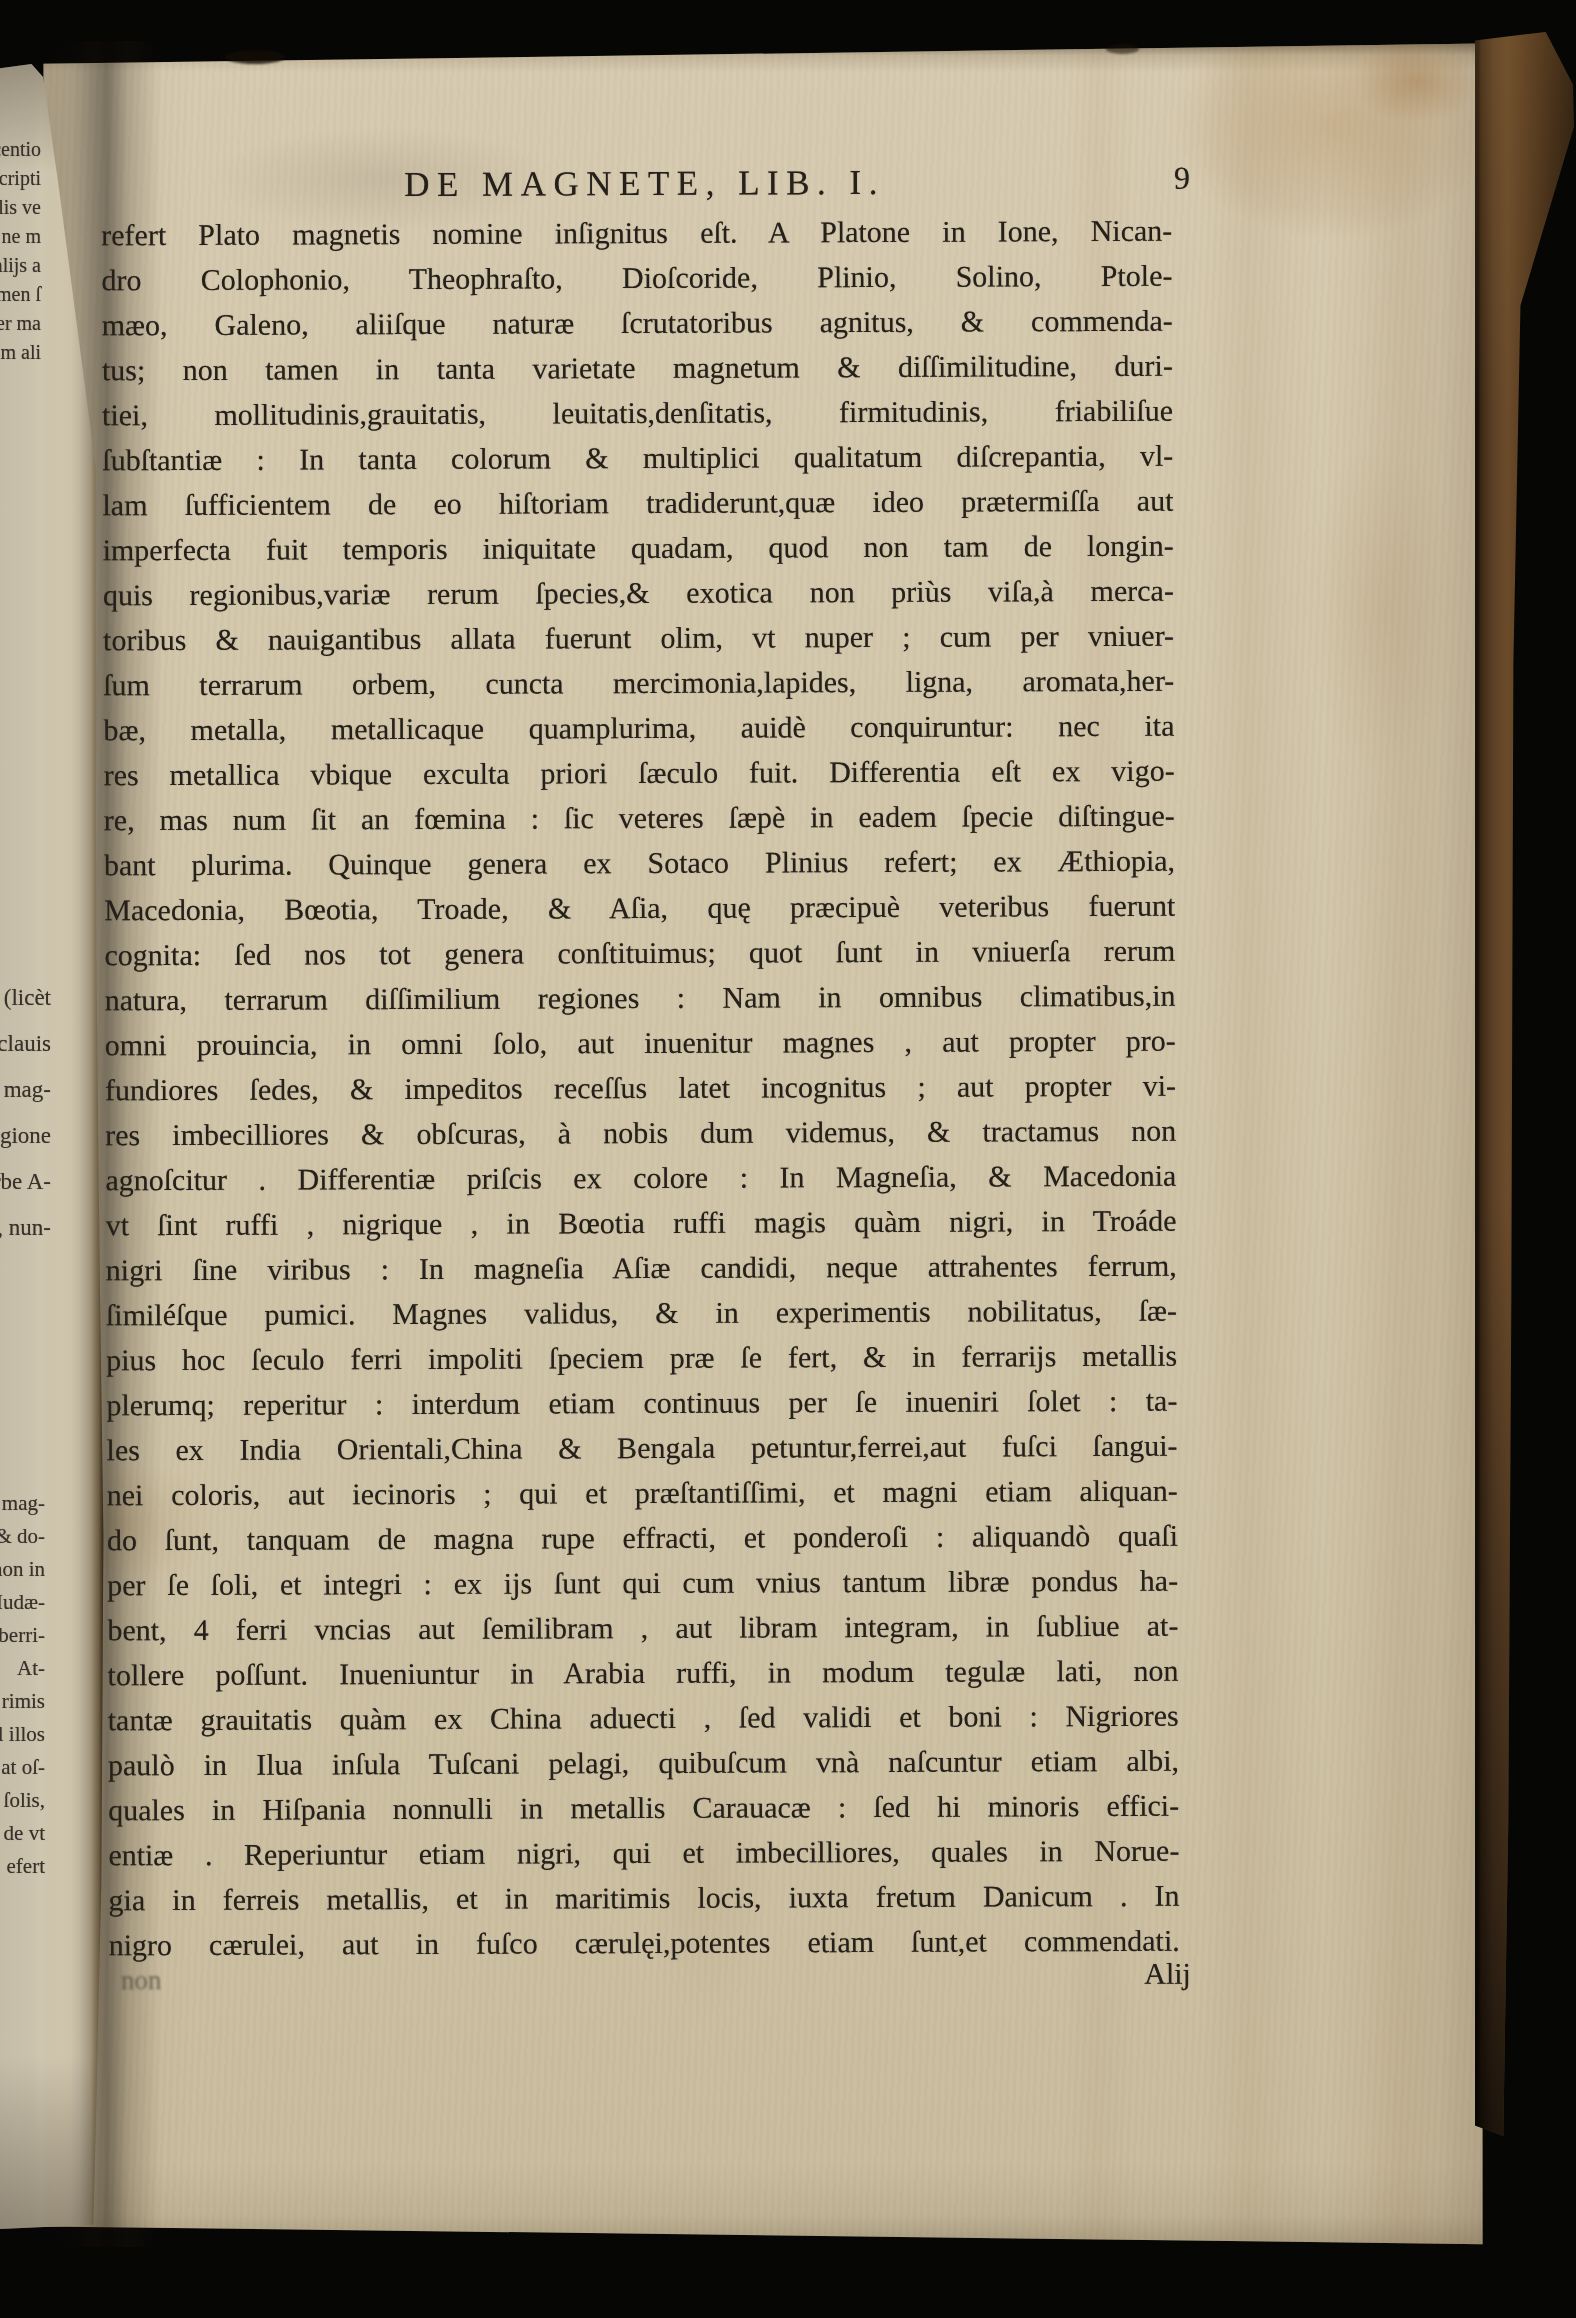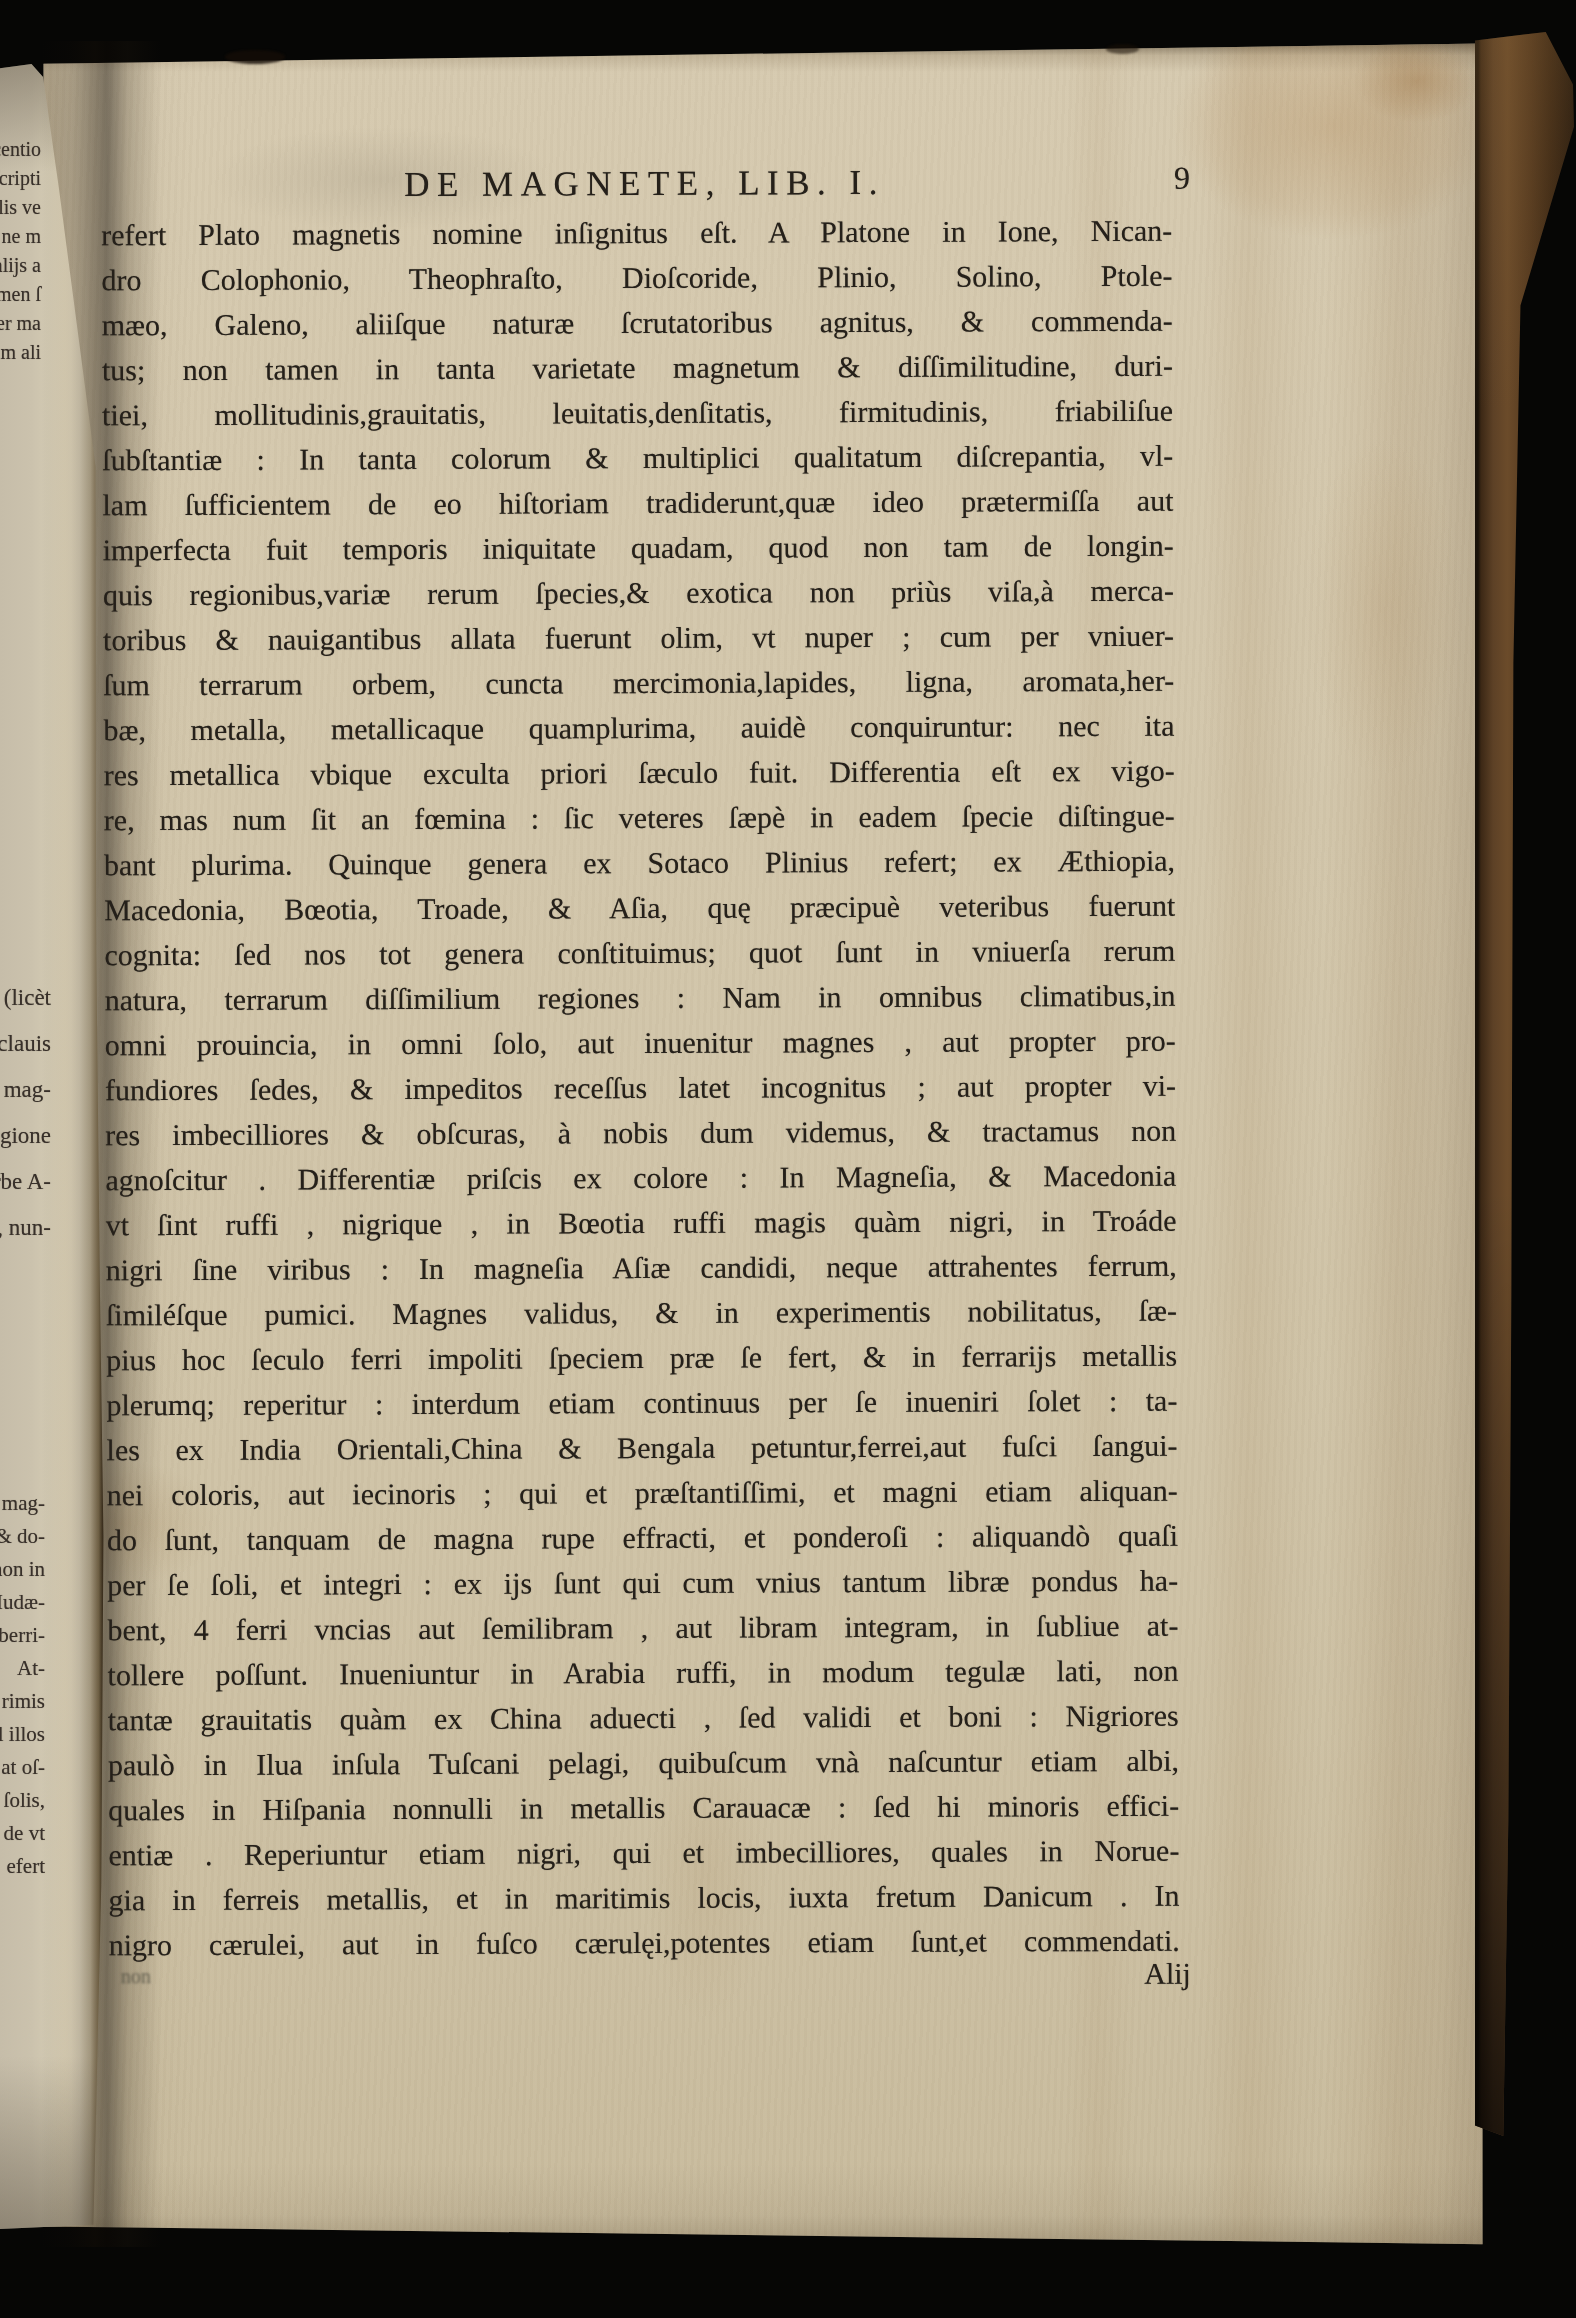--- a/index.html
+++ b/index.html
@@ -77,21 +77,21 @@
     font-size:35px; letter-spacing:7.5px; text-align:center; white-space:nowrap;
   }
   .page-number { position:absolute; left:1178px; top:162px; font-size:32px; }
   .text-block { position:absolute; left:105px; top:210px; width:1071px; }
   .text-line {
     height:45px; line-height:45px; font-size:30px;
     text-align:justify; text-align-last:justify; overflow:hidden;
   }
   .catchword { position:absolute; left:105px; top:1959px; width:1082px; text-align:right; font-size:30px; }
   .ghost-text {
-    position:absolute; left:117px; top:1963px; font-size:20px;
+    position:absolute; left:117px; top:1963px; font-size:27px;
     color:rgba(110,110,95,0.40); filter:blur(0.9px);
   }
 </style>
 </head>
 <body>
 
 <div class="scene">
 
   <div class="main-page"></div>
 

